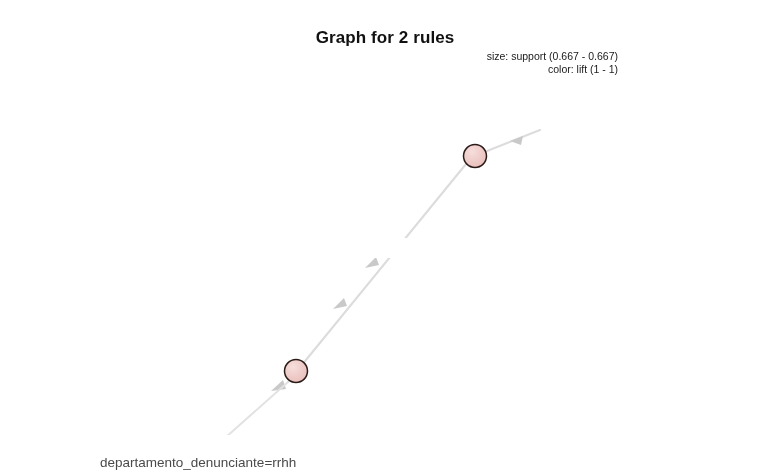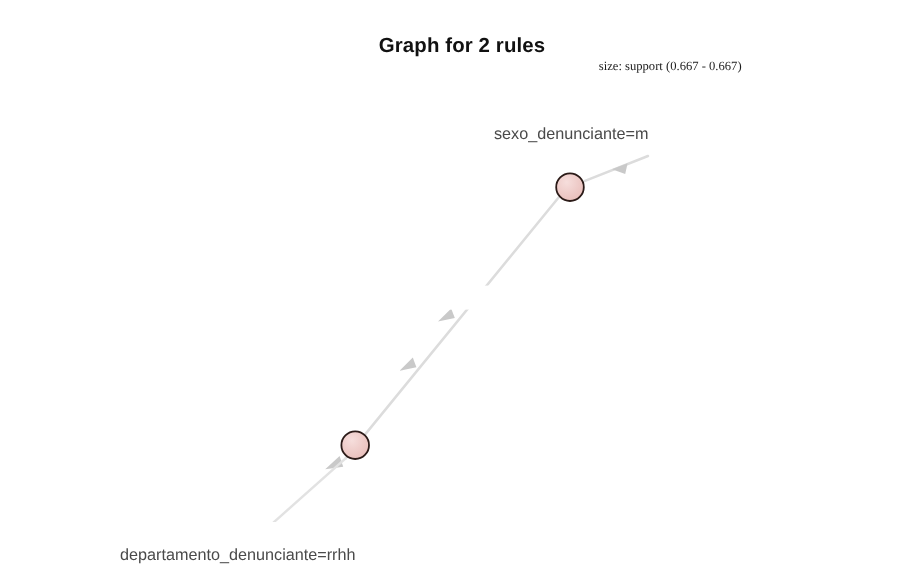--- a/index.html
+++ b/index.html
@@ -35,21 +35,21 @@
     font-weight: bold;
     color: #111111;
     letter-spacing: 0.1px;
     white-space: nowrap;
   }
   .legend-block {
     position: absolute;
     right: 8px;
     top: 50px;
     text-align: right;
-    font-family: Liberation Serif, serif;
+    font-family: Liberation Sans, sans-serif;
     font-size: 10.5px;
     color: #1a1a1a;
     line-height: 12.5px;
   }
   .legend-line {
     display: block;
     white-space: nowrap;
   }
   .node-label {
     position: absolute;
@@ -101,20 +101,20 @@
     <g>
       <circle cx="475" cy="156" r="11.5" fill="url(#nodeFill)" stroke="#2b1b18" stroke-width="1.5"></circle>
       <circle cx="296" cy="371" r="11.5" fill="url(#nodeFill)" stroke="#2b1b18" stroke-width="1.5"></circle>
     </g>
   </svg>
 
   <div class="plot-title">Graph for 2 rules</div>
 
   <div class="legend-block">
     <span class="legend-line">size: support (0.667 - 0.667)</span>
+    <span class="legend-line">color: lift (1 - 1)</span>
   </div>
 
-  <div class="node-label" style="left:476px; top:103px; transform:translateX(-50%);">sexo_denunciante=m</div>
 
 
   <div class="node-label" style="left:97px; top:438px;margin-top:16px;">departamento_denunciante=rrhh</div>
 
 </div>
 
 </body></html>

